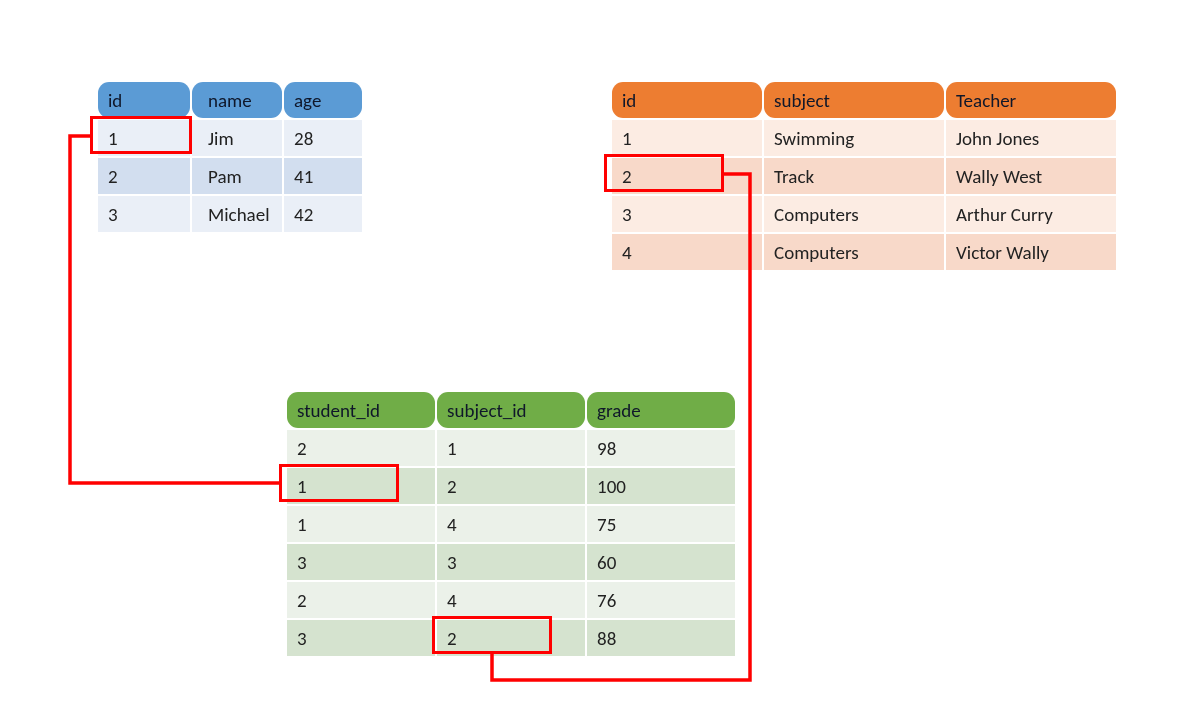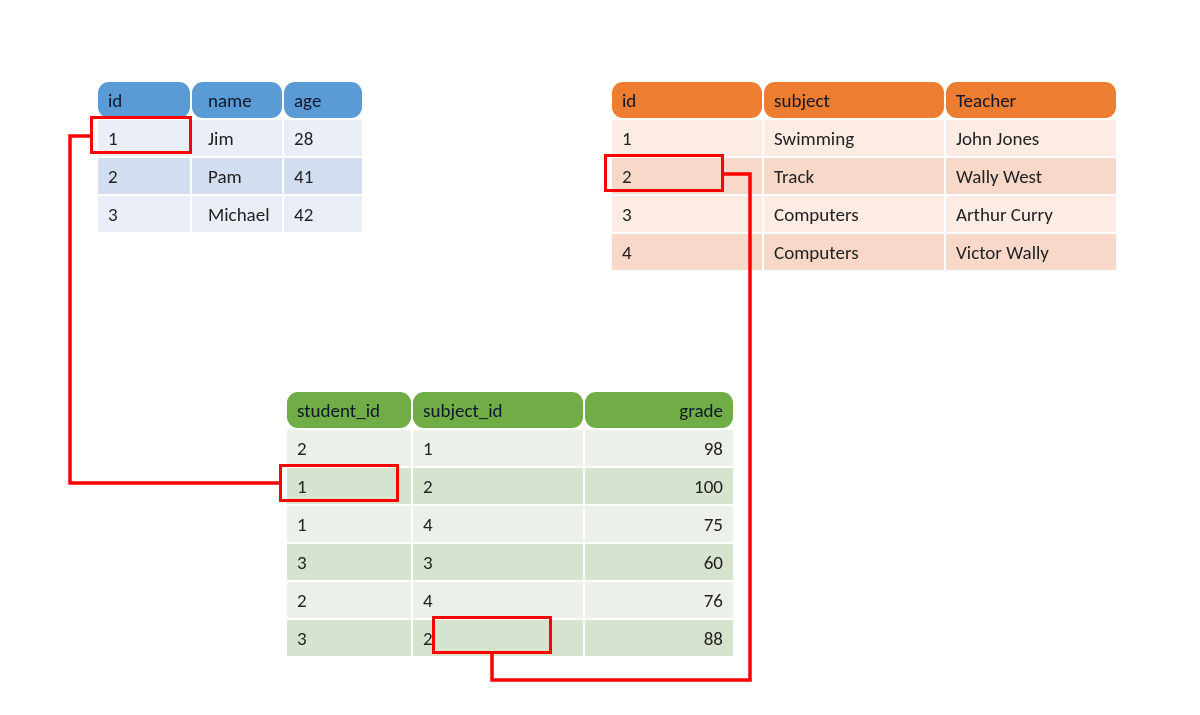--- a/index.html
+++ b/index.html
@@ -42,23 +42,23 @@
   .orange tr:nth-child(even) td { background: #f8d9c9; }
   .orange tr:nth-child(odd) td  { background: #fcece3; }
   .orange td:nth-child(1), .orange th:nth-child(1){ width: 150px; }
   .orange td:nth-child(2), .orange th:nth-child(2){ width: 180px; }
   .orange td:nth-child(3), .orange th:nth-child(3){ width: 170px; }
 
   
   .green th { background: #70ad47; }
   .green tr:nth-child(even) td { background: #d5e3cf; }
   .green tr:nth-child(odd) td  { background: #ebf1e9; }
-  .green td:nth-child(1), .green th:nth-child(1){ width: 124px; }
-  .green td:nth-child(2), .green th:nth-child(2){ width: 170px; }
-  .green td:nth-child(3), .green th:nth-child(3){ width: 148px; text-align: right; }
+  .green td:nth-child(1), .green th:nth-child(1){ width: 148px; }
+  .green td:nth-child(2), .green th:nth-child(2){ width: 148px; }
+  .green td:nth-child(3), .green th:nth-child(3){ width: 148px; }
 
   .highlight {
     position: absolute;
     border: 3px solid #ff0000;
     pointer-events: none;
   }
   svg.connectors {
     position: absolute; left:0; top:0; width:1200px; height:715px;
     pointer-events:none;
   }

